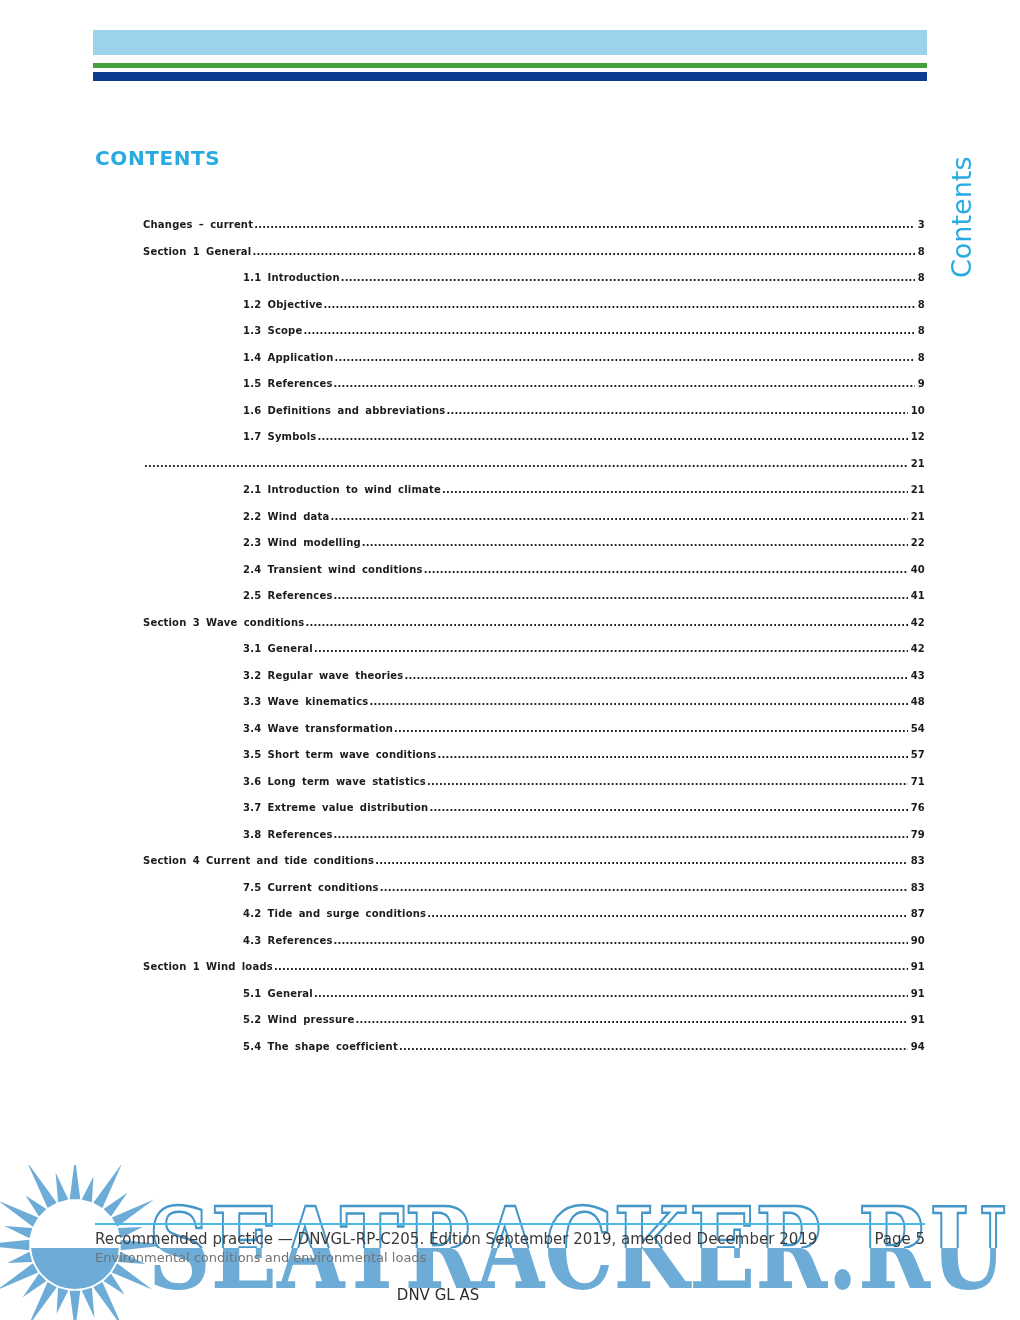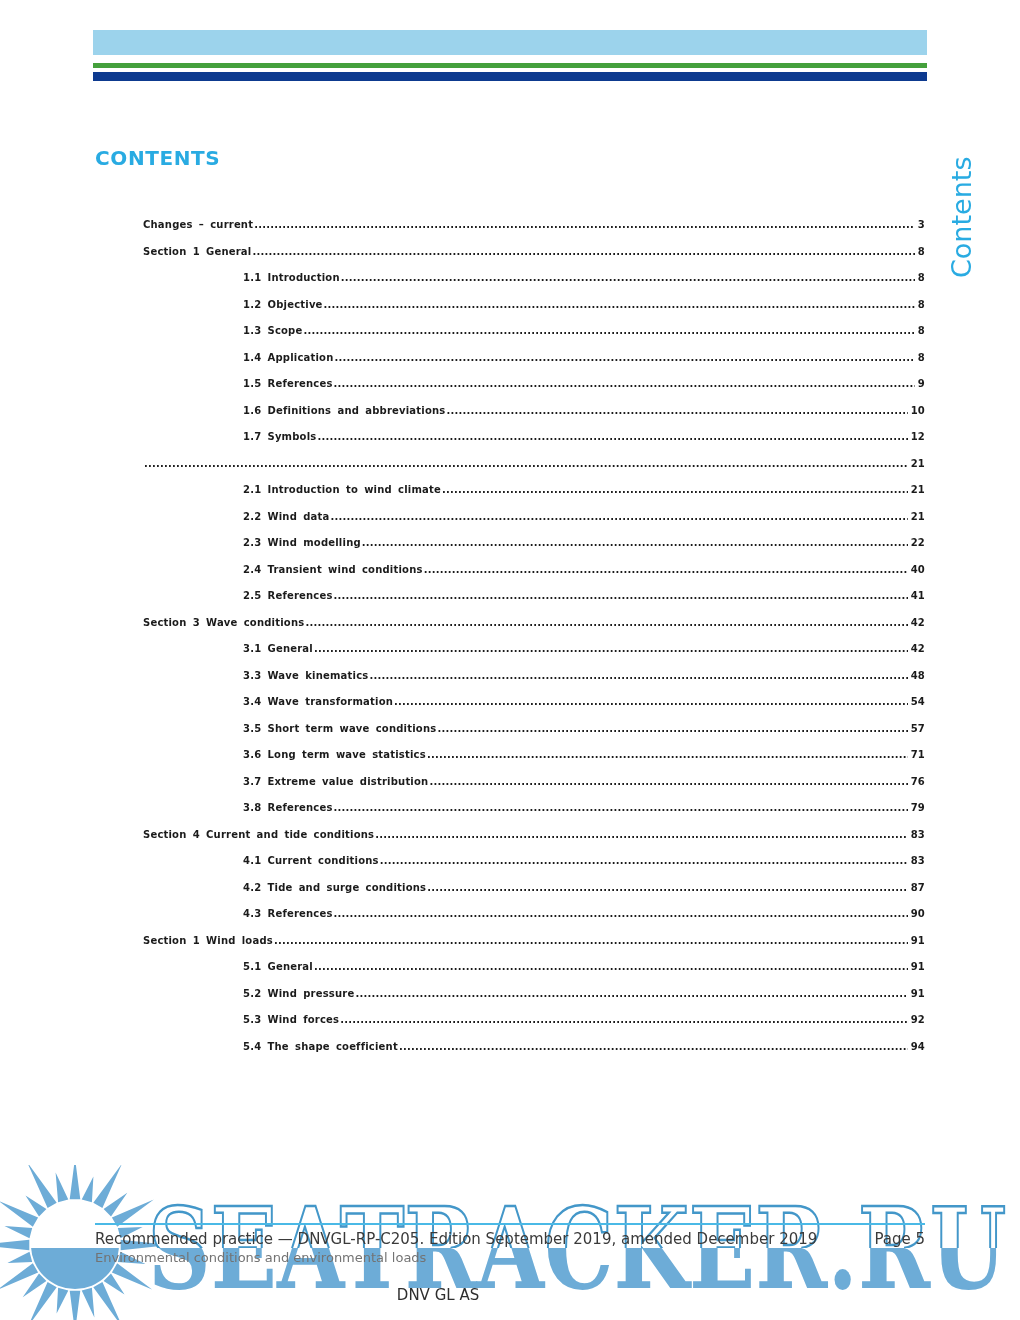--- a/index.html
+++ b/index.html
@@ -152,20 +152,25 @@
         <span class="toc-label">Section 3 Wave conditions</span>
         <span class="toc-leader"></span>
         <span class="toc-page">42</span>
       </div>
       <div class="toc-row lvl1">
         <span class="toc-label">3.1 General</span>
         <span class="toc-leader"></span>
         <span class="toc-page">42</span>
       </div>
       <div class="toc-row lvl1">
+        <span class="toc-label">3.2 Regular wave theories</span>
+        <span class="toc-leader"></span>
+        <span class="toc-page">43</span>
+      </div>
+      <div class="toc-row lvl1">
         <span class="toc-label">3.3 Wave kinematics</span>
         <span class="toc-leader"></span>
         <span class="toc-page">48</span>
       </div>
       <div class="toc-row lvl1">
         <span class="toc-label">3.4 Wave transformation</span>
         <span class="toc-leader"></span>
         <span class="toc-page">54</span>
       </div>
       <div class="toc-row lvl1">
@@ -189,21 +194,21 @@
         <span class="toc-page">79</span>
       </div>
     </div>
     <div class="toc-group">
       <div class="toc-row lvl0">
         <span class="toc-label">Section 4 Current and tide conditions</span>
         <span class="toc-leader"></span>
         <span class="toc-page">83</span>
       </div>
       <div class="toc-row lvl1">
-        <span class="toc-label">4.1 Current conditions</span>
+        <span class="toc-label">7.5 Current conditions</span>
         <span class="toc-leader"></span>
         <span class="toc-page">83</span>
       </div>
       <div class="toc-row lvl1">
         <span class="toc-label">4.2 Tide and surge conditions</span>
         <span class="toc-leader"></span>
         <span class="toc-page">87</span>
       </div>
       <div class="toc-row lvl1">
         <span class="toc-label">4.3 References</span>
@@ -219,25 +224,20 @@
       </div>
       <div class="toc-row lvl1">
         <span class="toc-label">5.1 General</span>
         <span class="toc-leader"></span>
         <span class="toc-page">91</span>
       </div>
       <div class="toc-row lvl1">
         <span class="toc-label">5.2 Wind pressure</span>
         <span class="toc-leader"></span>
         <span class="toc-page">91</span>
-      </div>
-      <div class="toc-row lvl1">
-        <span class="toc-label">5.3 Wind forces</span>
-        <span class="toc-leader"></span>
-        <span class="toc-page">92</span>
       </div>
       <div class="toc-row lvl1">
         <span class="toc-label">5.4 The shape coefficient</span>
         <span class="toc-leader"></span>
         <span class="toc-page">94</span>
       </div>
     </div>
   </nav>
 
 <svg class="watermark" viewBox="0 0 1020 155">

